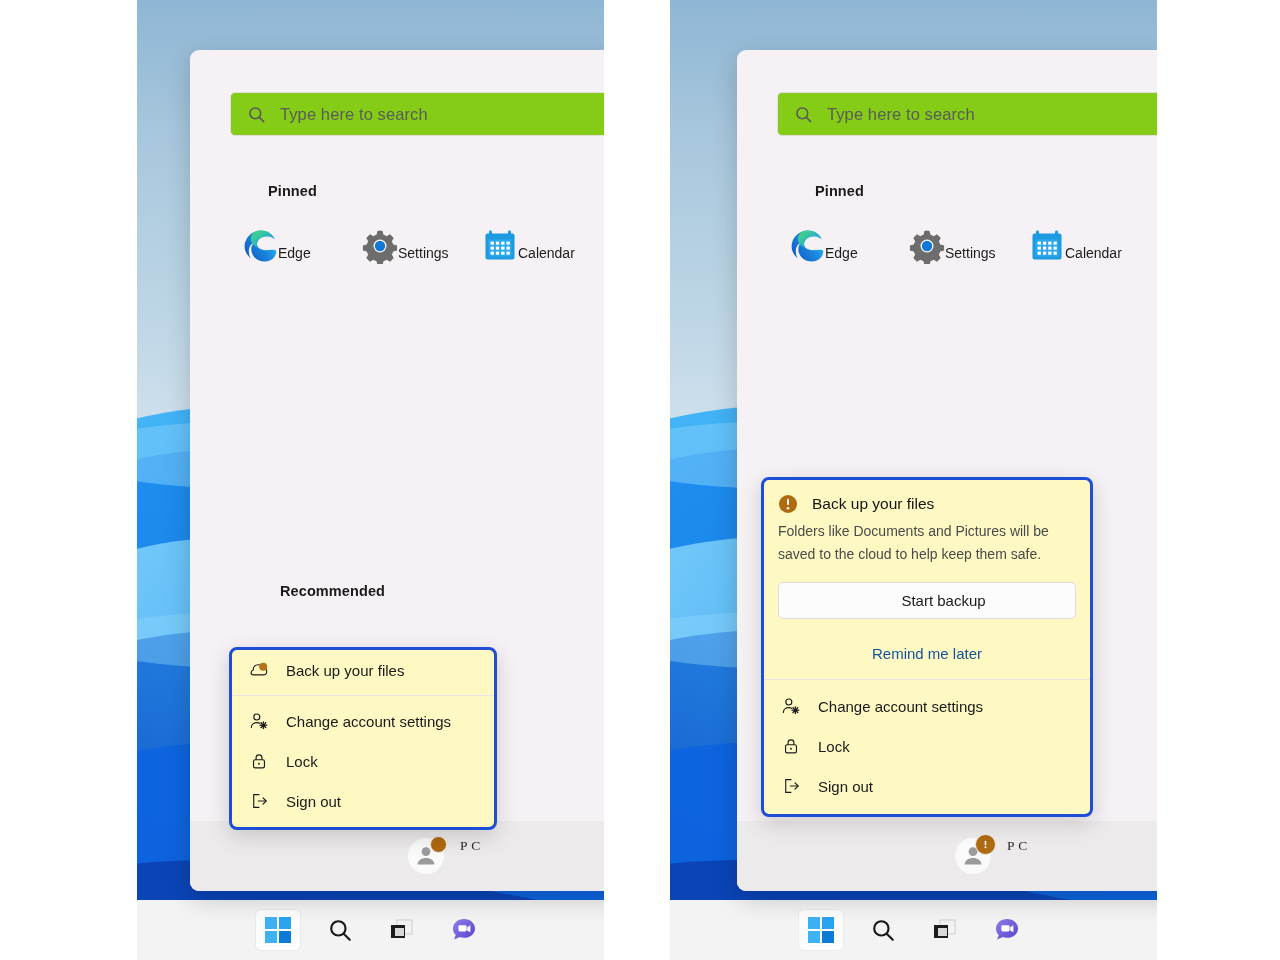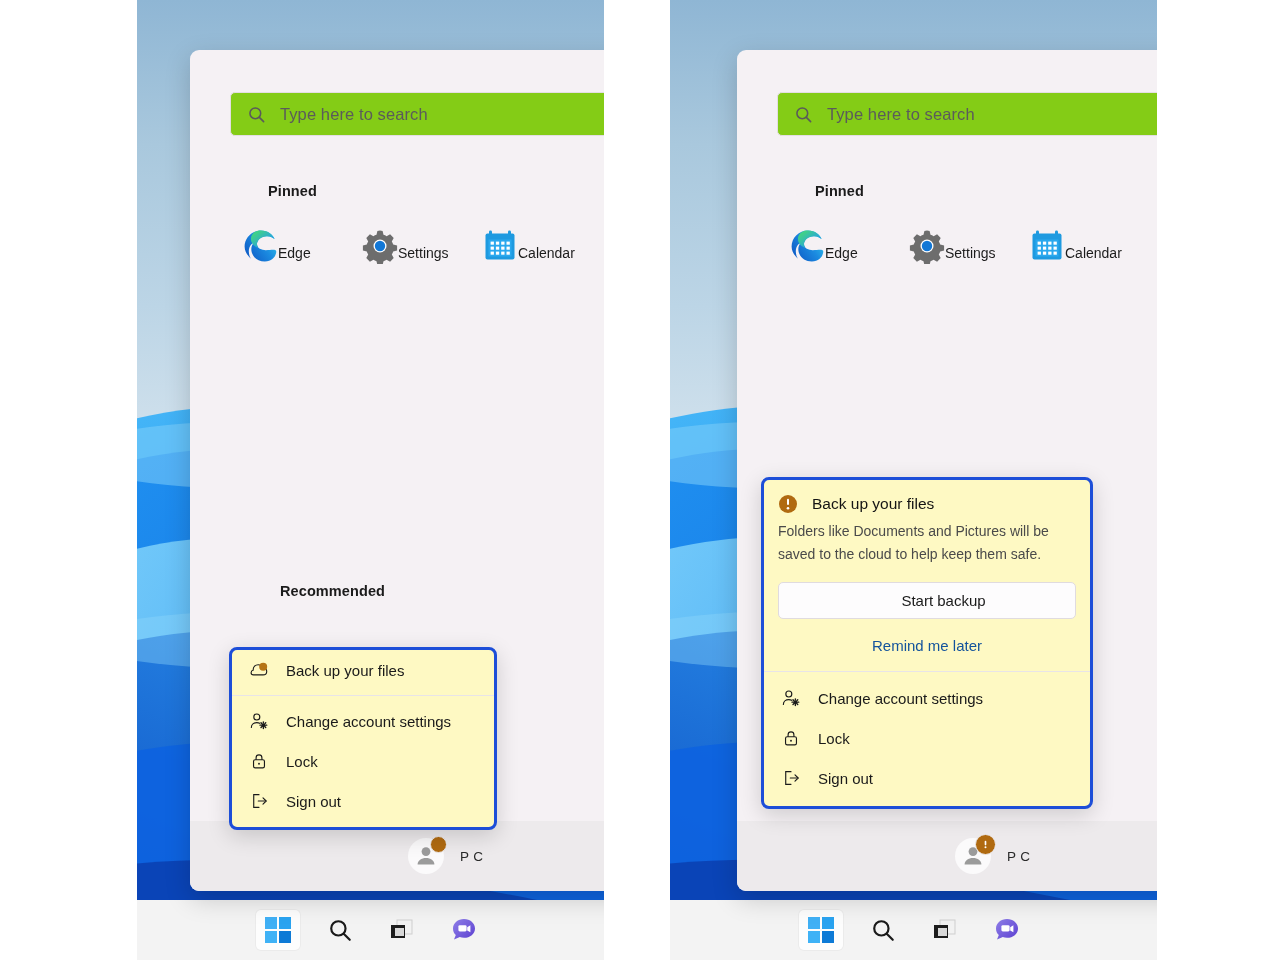--- a/index.html
+++ b/index.html
@@ -43,21 +43,21 @@
   .pin{width:120px;display:flex;flex-direction:row;align-items:center;}
   .pin .glyph{width:36px;height:36px;margin-bottom:14px;display:block;}
   .pin .lbl{font-size:14px;color:#1c1c1c;}
 
   .recitem{position:absolute;left:52px;top:580px;width:300px;height:60px;display:flex;align-items:center;}
   .recitem .ricon{width:34px;height:34px;margin-left:12px;}
   .recitem .rtxt{margin-left:14px;font-size:14px;color:#1b1b1b;}
 
   .userbar{position:absolute;left:0;right:0;bottom:0;height:70px;background:#edeaec;
            border-radius:0 0 9px 9px;display:flex;align-items:center;}
-  .useracct{display:flex;align-items:center;margin-left:218px;}
+  .useracct{display:flex;align-items:flex-start;margin-left:218px;font-family:Liberation Serif, serif;}
   .avatar{position:relative;width:36px;height:36px;border-radius:50%;background:#fbfafb;
           display:flex;align-items:center;justify-content:center;}
   .avatar .badge{position:absolute;right:-3px;top:-2px;width:15px;height:15px;border-radius:50%;
                  background:#b06a10;display:flex;align-items:center;justify-content:center;
                  border:1.5px solid #edeaec;}
   .uname{margin-left:16px;font-size:13.5px;color:#2a2a2a;letter-spacing:.4px;}
 
   
   .flyout{position:absolute;background:#fef9c3;border:3px solid #1d4ed8;border-radius:8px;
           box-shadow:0 6px 22px rgba(0,0,0,.16);}
@@ -68,21 +68,21 @@
   .mi .micon{width:22px;height:22px;flex:0 0 22px;display:flex;align-items:center;justify-content:center;}
   .mi .mlbl{margin-left:16px;font-size:15px;color:#1a1a1a;}
   .divider{height:1px;background:#e8e4e8;margin:5px 0 5px 0;}
 
   .bk-head{display:flex;align-items:center;padding:14px 0 0 14px;}
   .bk-head .mlbl{margin-left:14px;font-size:15.5px;color:#141414;}
   .bk-body{font-size:14px;line-height:23px;color:#4a4a4a;padding:6px 16px 0 14px;}
   .bk-btn{margin:16px 14px 0 14px;height:35px;border:1px solid #e0dbdf;border-radius:5px;
           background:#fdfcfd;display:flex;align-items:center;justify-content:center;
           font-size:15px;color:#1a1a1a;padding-left:33px;}
-  .bk-link{margin-top:13px;height:26px;display:flex;align-items:center;justify-content:center;
+  .bk-link{margin-top:21px;height:26px;display:flex;align-items:center;justify-content:center;
            font-size:15px;color:#13539c;}
   .bk-sep{height:1px;background:#e8e4e8;margin:13px 0 6px 0;}
   .bk-foot{padding-bottom:8px;}
 
   .gap{position:absolute;left:604px;top:0;width:66px;height:960px;background:#ffffff;}
   .leftmask{position:absolute;left:0;top:0;width:137px;height:960px;background:#ffffff;}
   .rightmask{position:absolute;left:1157px;top:0;width:123px;height:960px;background:#ffffff;}
 </style>
 </head>
 <body>

